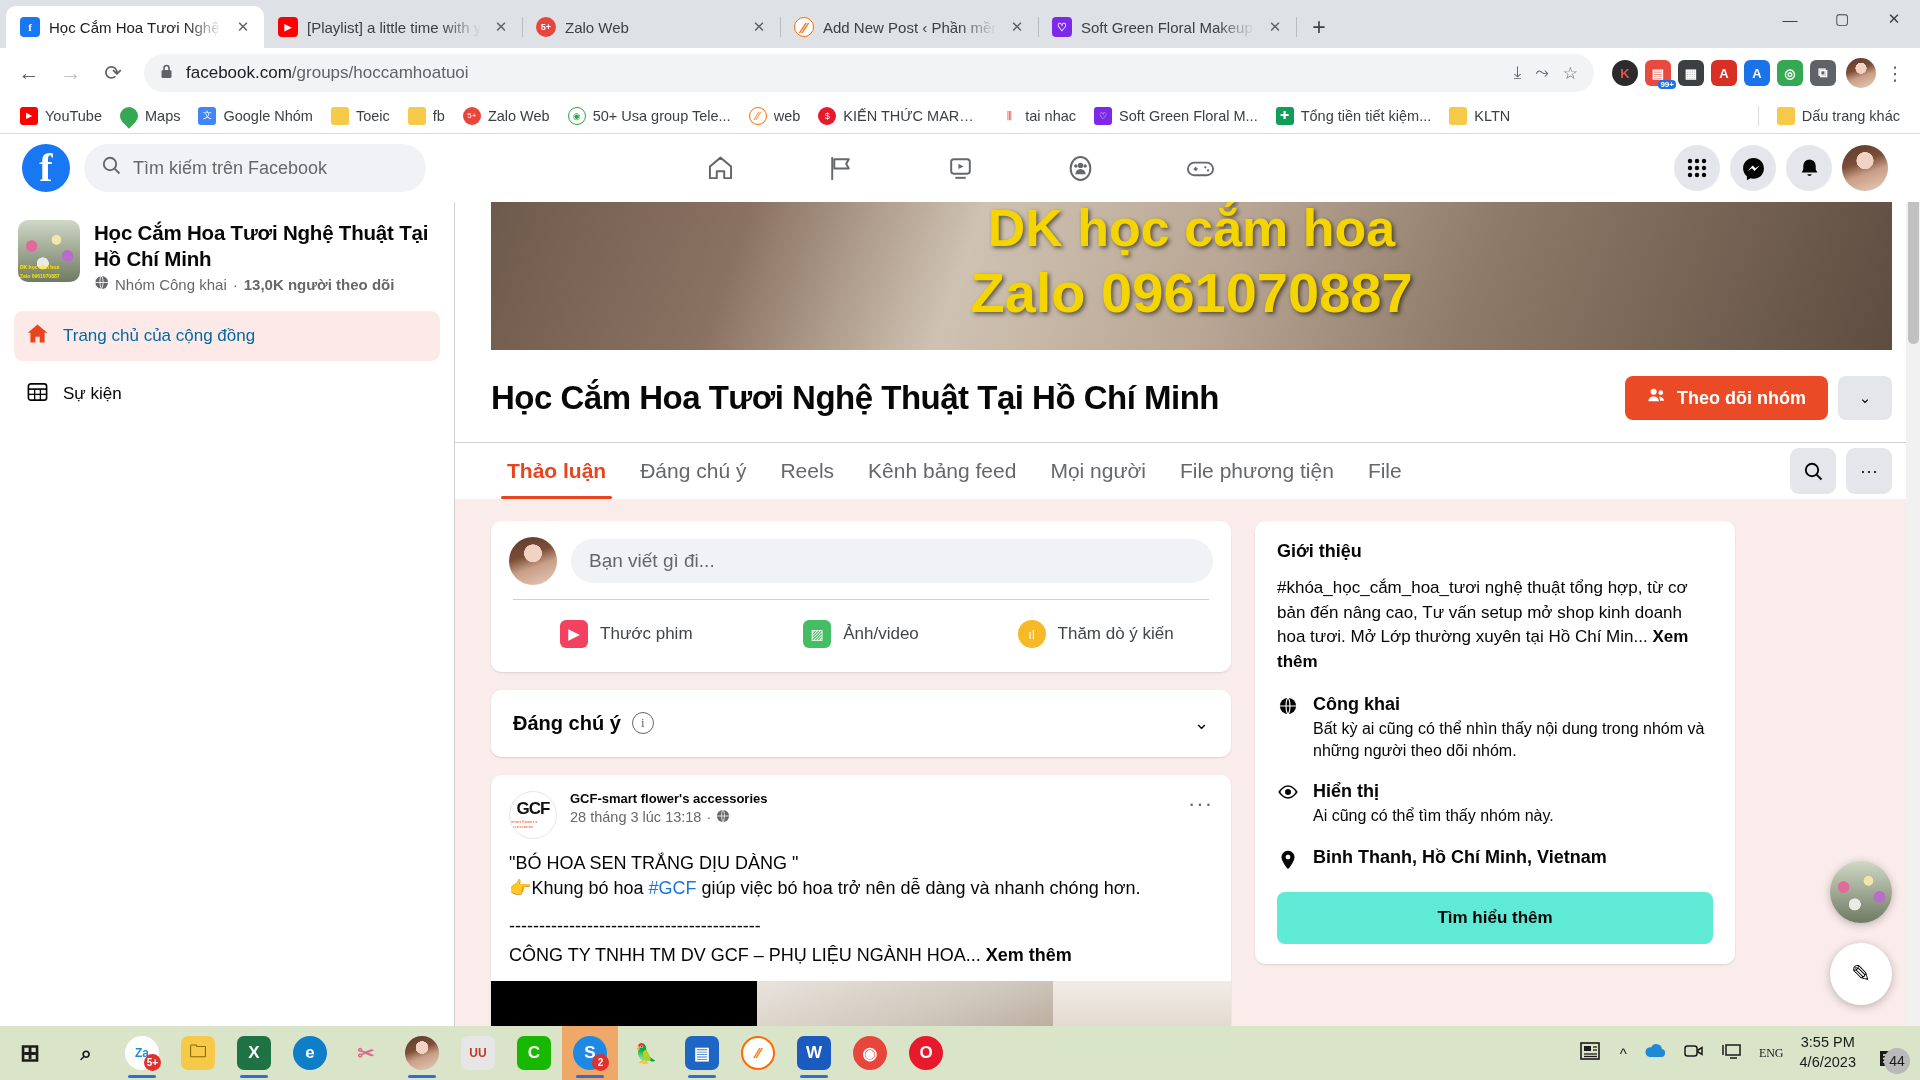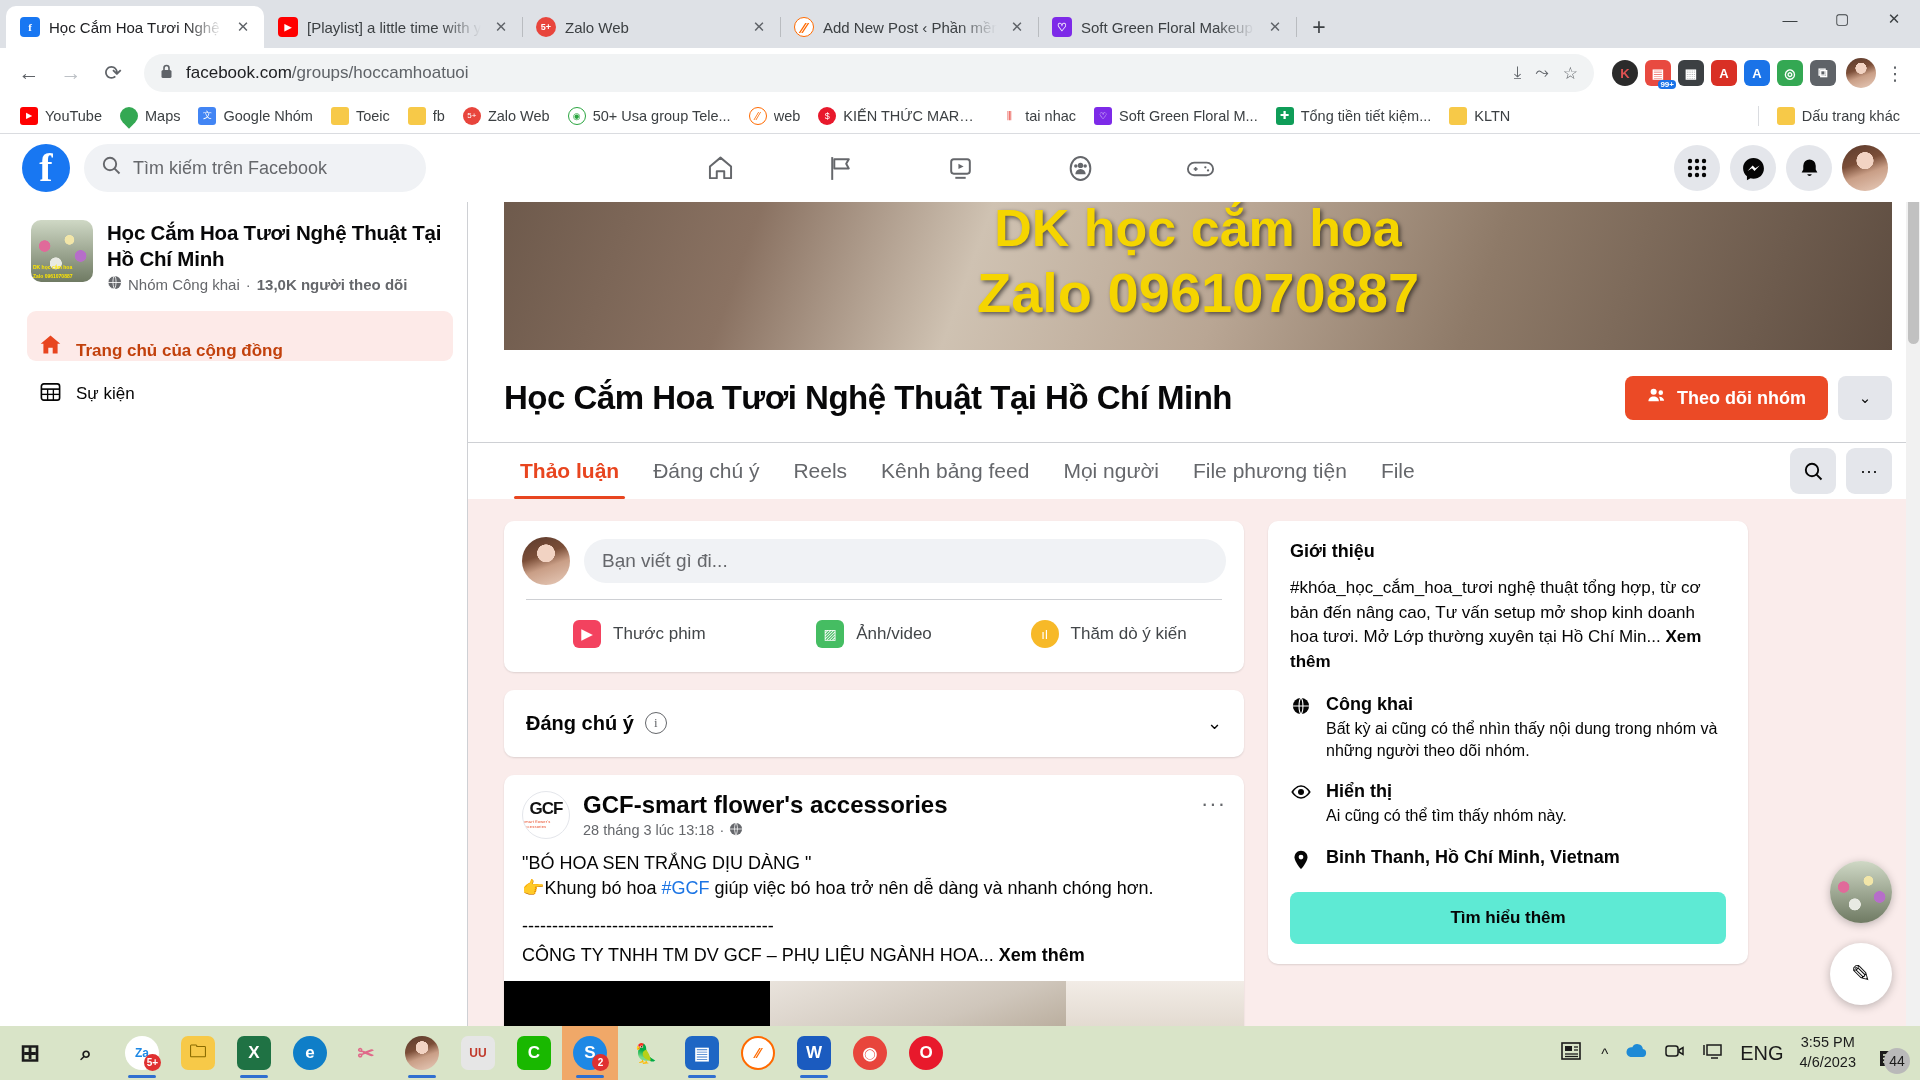--- a/index.html
+++ b/index.html
@@ -62,28 +62,28 @@
   .fbsearch { width:342px; height:48px; margin-left:14px; background:#f0f2f5; border-radius:24px; display:flex; align-items:center; gap:12px; padding:0 18px; }
   .fbsearch .sicon { font-size:19px; color:#65676b; }
   .fbsearch .sph { font-size:18px; color:#65676b; }
   .fbnav { position:absolute; left:50%; transform:translateX(-50%); display:flex; gap:8px; }
   .fbnav .nitem { width:112px; height:56px; display:flex; align-items:center; justify-content:center; color:#65676b; }
   .fbright { margin-left:auto; display:flex; align-items:center; gap:10px; padding-right:16px; }
   .circbtn { width:46px;height:46px;border-radius:50%;background:#e4e6eb;display:flex;align-items:center;justify-content:center; }
   .avatar46 { width:46px;height:46px;border-radius:50%;overflow:hidden; }
 
   
-  .fbbody { display:flex; height:calc(100% - 68px);padding-left:13px; }
+  .fbbody { display:flex; height:calc(100% - 68px); }
   .lsidebar { width:455px; flex:0 0 455px; background:#fff; border-right:1px solid #ced0d4; padding:14px 14px 0 14px; }
   .grouphead { display:flex; gap:14px; align-items:flex-start; padding:4px 4px 10px 4px; }
   .gthumb { width:62px;height:62px;flex:0 0 62px;border-radius:10px;overflow:hidden; position:relative; }
   .gname { font-size:20.5px; font-weight:bold; color:#080809; line-height:1.25; letter-spacing:-0.2px; }
   .gmeta { font-size:15px; color:#65676b; margin-top:4px; display:flex; align-items:center; gap:6px; }
   .sideitem { display:flex; align-items:center; gap:14px; height:50px; border-radius:9px; padding:0 12px; margin-top:8px; font-size:17px; color:#050505; }
-  .sideitem.active { background:#fdeae8; color:#c2410c; font-weight:bold;align-items:flex-end; }
+  .sideitem.active { background:#fdeae8; color:#0369a1; font-weight:normal; }
 
   .rcol { flex:1 1 auto; position:relative; overflow:hidden; }
   .coverwrap { height:148px; background:#000; position:relative; overflow:hidden; margin:0 28px 0 36px; }
   .cover { width:100%; height:100%; position:relative;
      background:linear-gradient(110deg,#6e5a4c 0%,#8a7262 18%,#cfc2b2 34%,#b9a694 52%,#8e7a68 70%,#5d4c40 100%); }
   .covertxt1 { position:absolute; left:50%; top:-4px; transform:translateX(-50%); font-size:52px; font-weight:bold; color:#f5d500; font-family:"Liberation Sans", sans-serif; white-space:nowrap; text-shadow:2px 2px 4px rgba(0,0,0,.55); }
   .covertxt2 { position:absolute; left:50%; top:58px; transform:translateX(-50%); font-size:56px; font-weight:bold; color:#f5d500; white-space:nowrap; text-shadow:2px 2px 4px rgba(0,0,0,.55); }
 
   .titlerow { display:flex; align-items:center; padding:26px 28px 0 36px; }
   .gtitle { font-size:33px; font-weight:bold; color:#080809; letter-spacing:-0.5px; }
@@ -114,21 +114,21 @@
   .noticecard { height:74px; display:flex; align-items:center; padding:0 22px; }
   .noticecard .nt { font-size:20px; font-weight:bold; color:#050505; }
   .iinfo { width:22px;height:22px;border-radius:50%;border:1.6px solid #65676b;display:flex;align-items:center;justify-content:center;font-size:13px;color:#65676b;margin-left:11px;font-family:"Liberation Serif",serif; }
   .ndown { margin-left:auto; font-size:18px; color:#050505; }
 
   .post { padding:16px 18px 0 18px; }
   .posthead { display:flex; align-items:flex-start; gap:13px; }
   .pavatar { width:48px;height:48px;border-radius:50%;flex:0 0 48px;background:#fff;border:1px solid #e4e6eb;display:flex;flex-direction:column;align-items:center;justify-content:center;overflow:hidden; }
   .pavatar .g1 { font-size:17px; font-weight:bold; letter-spacing:-1px; line-height:1; }
   .pavatar .g2 { font-size:4px; color:#e8451f; letter-spacing:.2px; margin-top:2px;}
-  .pname { font-size:24px; font-weight:bold; color:#050505; }
+  .pname { font-size:13px; font-weight:bold; color:#050505; }
   .pmeta { font-size:14.5px; color:#65676b; margin-top:3px; display:flex; align-items:center; gap:5px; }
   .pdots { margin-left:auto; font-size:22px; color:#65676b; letter-spacing:1px; line-height:.6; padding-top:6px;}
   .ptext { font-size:18px; color:#050505; line-height:1.42; margin-top:12px; }
   .ptext .hash { color:#1b74e4; }
   .ptext .more { font-weight:bold; color:#050505; }
   .pdash { color:#050505; letter-spacing:0px; }
   .pmedia { margin:12px -18px 0 -18px; height:60px; display:flex; }
   .pmedia .m1 { width:36%; background:#000; }
   .pmedia .m2 { flex:1 1 auto; background:linear-gradient(160deg,#e9e3dc,#cfc6bb 60%,#b5a897); }
   .pmedia .m3 { width:24%; background:linear-gradient(180deg,#f2ece6,#ded5ca); }
@@ -722,21 +722,21 @@
           <path d="M15 8l4-2.5v7L15 10z" fill="none" stroke="#1b1b1b" stroke-width="1.5"></path>
         </svg>
     </span>
     <span>
       <svg width="22" height="18" viewBox="0 0 22 18">
           <rect x="5" y="3" width="14" height="10" fill="none" stroke="#1b1b1b" stroke-width="1.5"></rect>
           <line x1="2" y1="3" x2="2" y2="13" stroke="#1b1b1b" stroke-width="1.5"></line>
           <line x1="9" y1="16" x2="16" y2="16" stroke="#1b1b1b" stroke-width="1.5"></line>
         </svg>
     </span>
-    <span style="font-size:20px;">ENG</span>
+    <span style="font-size:12px;font-family:Liberation Serif, serif;">ENG</span>
     <div class="clock">
       <div>3:55 PM</div>
       <div>4/6/2023</div>
     </div>
     <div class="notif">
       <svg width="24" height="22" viewBox="0 0 24 22">
           <rect x="3" y="3" width="16" height="15" fill="#1b1b1b"></rect>
           <line x1="6" y1="7" x2="16" y2="7" stroke="#d9e4c8" stroke-width="1.6"></line>
           <line x1="6" y1="10.5" x2="16" y2="10.5" stroke="#d9e4c8" stroke-width="1.6"></line>
           <line x1="6" y1="14" x2="12" y2="14" stroke="#d9e4c8" stroke-width="1.6"></line>

